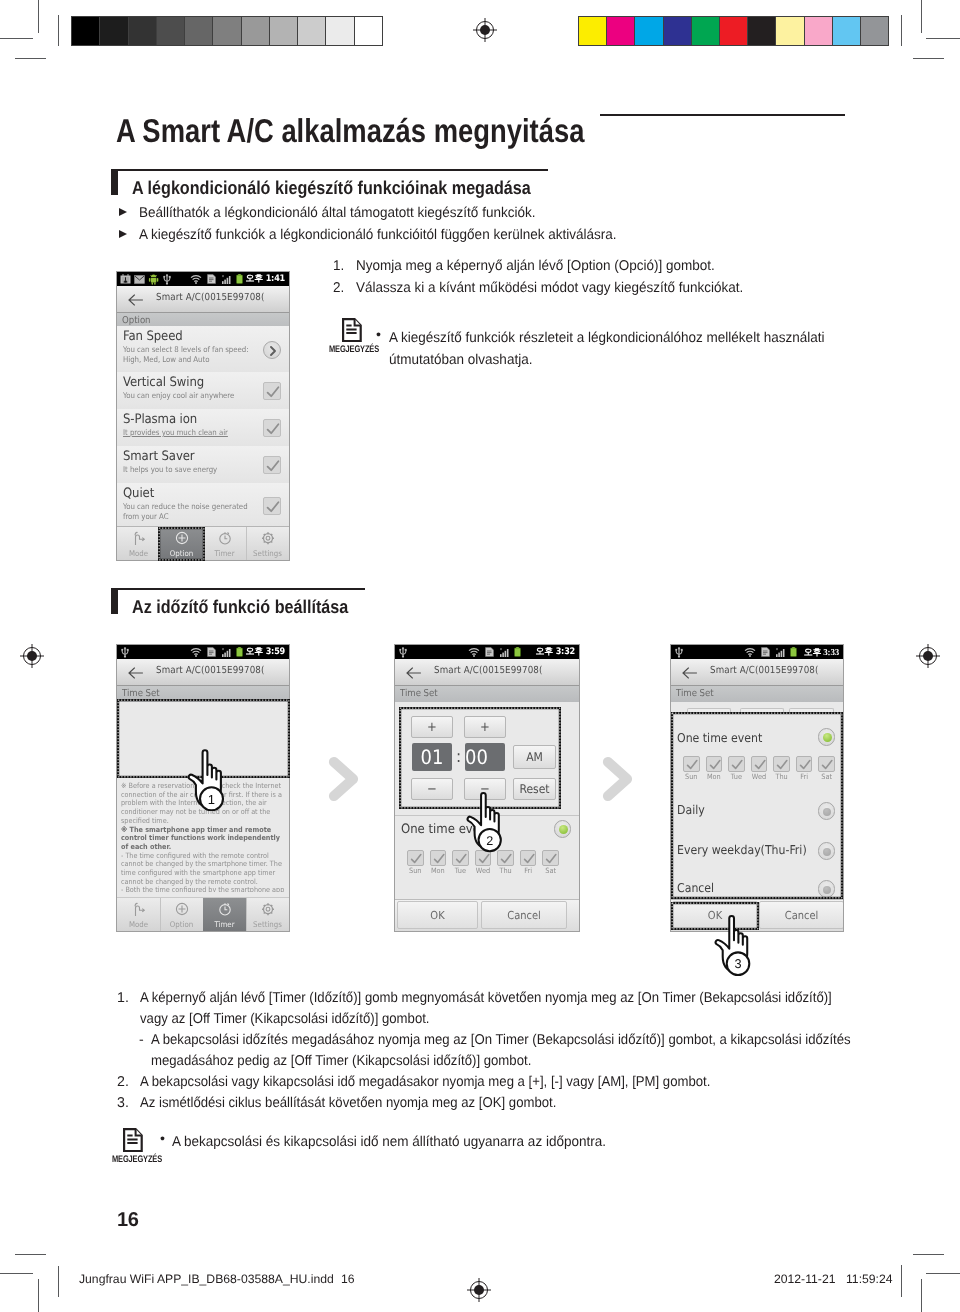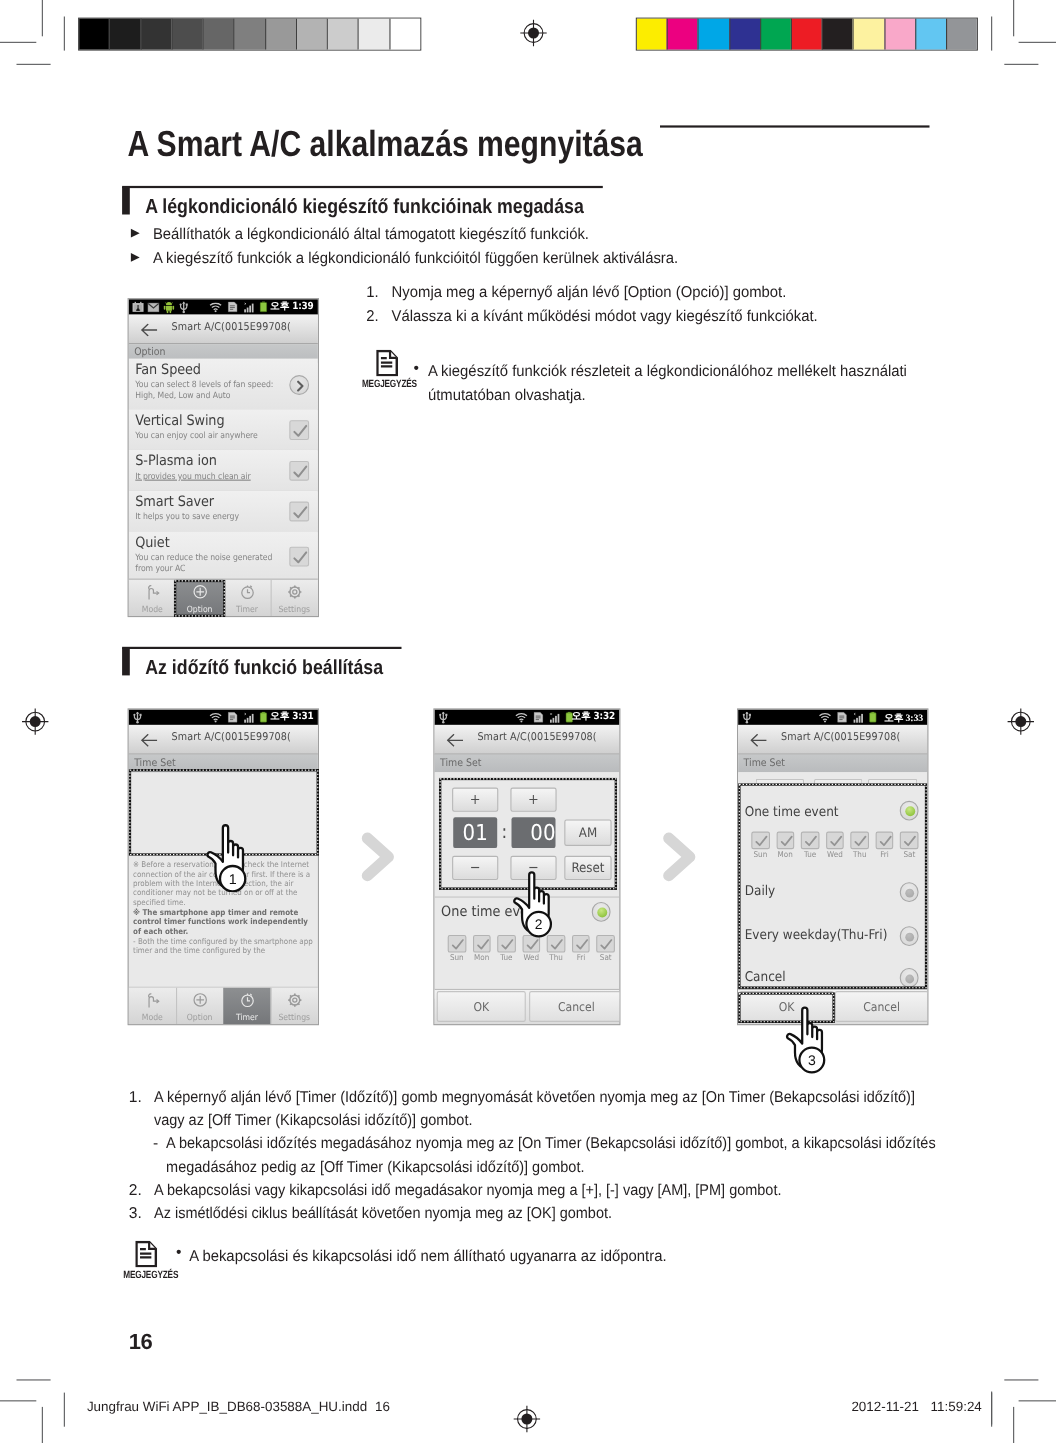--- a/index.html
+++ b/index.html
@@ -211,21 +211,21 @@
         <rect x="3.3" y="5.6" width="1.6" height="4.4" fill="#c2c2c2"></rect>
         <rect x="5.6" y="3.8" width="1.6" height="6.2" fill="#c2c2c2"></rect>
         <rect x="7.9" y="2" width="1.6" height="8" fill="#c2c2c2"></rect>
         <path d="M1.4 1.5 l1.2 1.2 M2.6 1.5 l-1.2 1.2" stroke="#cfcfcf" stroke-width="0.7"></path>
       </svg>
       <svg style="position:absolute;left:119px;top:2px;" width="7" height="10" viewBox="0 0 7 10">
         <rect x="2.2" y="0" width="2.6" height="1.2" fill="#8cc63f"></rect>
         <rect x="0.5" y="1" width="6" height="8.5" rx="0.8" fill="#8cc63f" stroke="#3f6b10" stroke-width="0.6"></rect>
       </svg>
       <div style="position:absolute;right:4px;top:1px;color:#fff;font-size:9px;font-weight:bold;
-                  font-family:'DejaVu Sans',sans-serif;font-stretch:condensed;line-height:12px;white-space:nowrap;letter-spacing:-0.2px;">오후 1:39</div>
+                  font-family:'DejaVu Sans',sans-serif;font-stretch:condensed;line-height:12px;white-space:nowrap;letter-spacing:-0.2px;">오후 1:41</div>
     </div>
 
     <div class="titlebar" style="top:14px;height:26px;border-bottom:1px solid #9a9a9a;">
       <svg style="position:absolute;left:11px;top:7.5px;" width="15" height="12" viewBox="0 0 15 12">
         <path d="M14.3 6 H1.2 M6.3 1 L1 6 L6.3 11" fill="none" stroke="#4a4a4a" stroke-width="1.2" stroke-linecap="square" stroke-linejoin="miter"></path>
       </svg>
       <div style="position:absolute;left:39px;top:6px;font-size:9.7px;color:#4b4b4b;white-space:nowrap;letter-spacing:0.1px;">Smart A/C(0015E99708(</div>
     </div>
 
     <div class="subbar" style="top:41px;height:17px;">
@@ -341,37 +341,38 @@
         <rect x="3.3" y="5.6" width="1.6" height="4.4" fill="#c2c2c2"></rect>
         <rect x="5.6" y="3.8" width="1.6" height="6.2" fill="#c2c2c2"></rect>
         <rect x="7.9" y="2" width="1.6" height="8" fill="#c2c2c2"></rect>
         <path d="M1.4 1.5 l1.2 1.2 M2.6 1.5 l-1.2 1.2" stroke="#cfcfcf" stroke-width="0.7"></path>
       </svg>
       <svg style="position:absolute;left:119px;top:2px;" width="7" height="10" viewBox="0 0 7 10">
         <rect x="2.2" y="0" width="2.6" height="1.2" fill="#8cc63f"></rect>
         <rect x="0.5" y="1" width="6" height="8.5" rx="0.8" fill="#8cc63f" stroke="#3f6b10" stroke-width="0.6"></rect>
       </svg>
       <div style="position:absolute;right:4px;top:1px;color:#fff;font-size:9px;font-weight:bold;
-                  font-family:'DejaVu Sans',sans-serif;font-stretch:condensed;line-height:12px;white-space:nowrap;letter-spacing:-0.2px;">오후 3:31</div>
+                  font-family:'DejaVu Sans',sans-serif;font-stretch:condensed;line-height:12px;white-space:nowrap;letter-spacing:-0.2px;">오후 3:59</div>
     </div>
     <div class="titlebar" style="top:14px;height:26px;border-bottom:1px solid #9a9a9a;">
       <svg style="position:absolute;left:11px;top:7.5px;" width="15" height="12" viewBox="0 0 15 12">
         <path d="M14.3 6 H1.2 M6.3 1 L1 6 L6.3 11" fill="none" stroke="#4a4a4a" stroke-width="1.2" stroke-linecap="square"></path>
       </svg>
       <div style="position:absolute;left:39px;top:6px;font-size:9.7px;color:#4b4b4b;white-space:nowrap;letter-spacing:0.1px;">Smart A/C(0015E99708(</div>
     </div>
     <div class="subbar" style="top:41px;height:16px;">
       <div style="position:absolute;left:5px;top:2px;font-size:9.5px;color:#6a6a6a;">Time Set</div>
     </div>
 
 
     <div id="timer-body" style="position:absolute;left:4px;top:137px;width:168px;font-size:7.2px;line-height:8.7px;
                 color:#909090;font-family:'DejaVu Sans',sans-serif;font-stretch:condensed;overflow:hidden;height:110px;">
         <div style="margin: 0px;">※ Before a reservation, please check the Internet connection of the air conditioner first. If there is a problem with the Internet connection, the air conditioner may not be turned on or off at the specified time.</div>
         <div style="margin: 0px; font-weight: bold; color: rgb(111, 111, 111);">※ The smartphone app timer and remote control timer functions work independently of each other.</div>
+        <div style="margin: 0px;">- The time configured with the remote control cannot be changed by the smartphone timer. The time configured with the smartphone app timer cannot be changed by the remote control.</div>
         <div style="margin: 0px;">- Both the time configured by the smartphone app timer and the time configured by the</div>
       </div>
     <div style="position:absolute;left:0;bottom:33px;width:100%;height:1px;background:#c9c9c9;"></div>
     <div class="tabbar" id="timer-tabs" style="height:33px;">
         <div style="position: absolute; left: 0%; top: 0px; width: 25%; height: 100%; border-right: 1px solid rgb(195, 195, 195);">
           <div style="position: absolute; left: 50%; top: 3px; transform: translateX(-50%);"><svg width="15" height="16" viewBox="0 0 15 16">
               <path d="M4 15 V7 a2 2 0 0 1 4 0 V9.2 h4.2" fill="none" stroke="#9a9a9a" stroke-width="1.1"></path>
               <path d="M4 5.6 a2 2 0 0 1 2.1 -3.1" fill="none" stroke="#9a9a9a" stroke-width="1.1"></path>
               <path d="M10.8 7.6 l2 1.6 l-2 1.6" fill="none" stroke="#9a9a9a" stroke-width="1.1"></path>
             </svg></div>
@@ -403,21 +404,21 @@
           <div style="position: absolute; left: 0px; right: 0px; bottom: 2px; text-align: center; font-size: 7.8px; color: rgb(158, 158, 158);">Settings</div>
         </div>
       </div>
   </div>
 
   <svg class="abs" style="left:117px;top:699px;width:173px;height:79px;">
     <rect x="1.1" y="1.1" width="170.8" height="76.8" fill="none" stroke="#111" stroke-width="2.2"></rect>
     <rect x="1.1" y="1.1" width="170.8" height="76.8" fill="none" stroke="#ffffff" stroke-width="1.0" stroke-dasharray="1.25 1.75"></rect>
   </svg>
 
-  <div class="phone" id="phone-timeset" style="left:394px;top:644px;width:170px;height:288px;">
+  <div class="phone" id="phone-timeset" style="left:394px;top:644px;width:186px;height:288px;">
     <div class="statusbar" style="height:14px;">
       <svg style="position:absolute;left:3px;top:1.5px;" width="10" height="11" viewBox="0 0 10 11">
         <path d="M5 0.6 V9.6" stroke="#b8b8b8" stroke-width="1.2" stroke-linecap="round"></path>
         <path d="M5 0.4 l1.5 1.8 h-3 Z" fill="#b8b8b8"></path>
         <path d="M2.2 3.1 V5.0 a2.8 2.8 0 0 0 2.8 2.2 a2.8 2.8 0 0 0 2.8 -2.2 V3.1" fill="none" stroke="#b8b8b8" stroke-width="1.1"></path>
         <circle cx="2.2" cy="2.8" r="1.0" fill="#b8b8b8"></circle>
         <rect x="6.8" y="1.9" width="1.9" height="1.9" fill="#b8b8b8"></rect>
         <circle cx="5" cy="9.6" r="1.1" fill="#b8b8b8"></circle>
       </svg>
       <svg style="position:absolute;left:73px;top:2.5px;" width="12" height="9" viewBox="0 0 12 9">
@@ -461,21 +462,21 @@
       <div class="btn3d" style="position:absolute;left:69px;top:14px;width:42px;height:22px;font-size:13px;">
         <span>+</span>
         </div>
       <div style="position:absolute;left:17px;top:41px;width:40px;height:28px;background:#6b6d70;
                   border-radius:2px;color:#fff;font-size:20px;text-align:center;line-height:28px;
                   font-family:'DejaVu Sans',sans-serif;font-stretch:condensed;">
         <span>01</span></div>
       <div style="position:absolute;left:59px;top:45px;width:9px;text-align:center;font-size:17px;color:#4b4b4b;
                   font-family:'DejaVu Sans',sans-serif;font-stretch:condensed;">:</div>
       <div style="position:absolute;left:70px;top:41px;width:40px;height:28px;background:#6b6d70;
-                  border-radius:2px;color:#fff;font-size:20px;text-align:right;line-height:28px;
+                  border-radius:2px;color:#fff;font-size:20px;text-align:left;line-height:28px;
                   font-family:'DejaVu Sans',sans-serif;font-stretch:condensed;">
         <span>00</span></div>
       <div class="btn3d" style="position:absolute;left:16px;top:76px;width:42px;height:22px;font-size:13px;">
         <span>−</span>
         </div>
       <div class="btn3d" style="position:absolute;left:69px;top:76px;width:42px;height:22px;font-size:13px;">
         <span>−</span>
         </div>
       <div class="btn3d" style="position:absolute;left:118px;top:43px;width:43px;height:24px;font-size:12px;">
         <span>AM</span>

